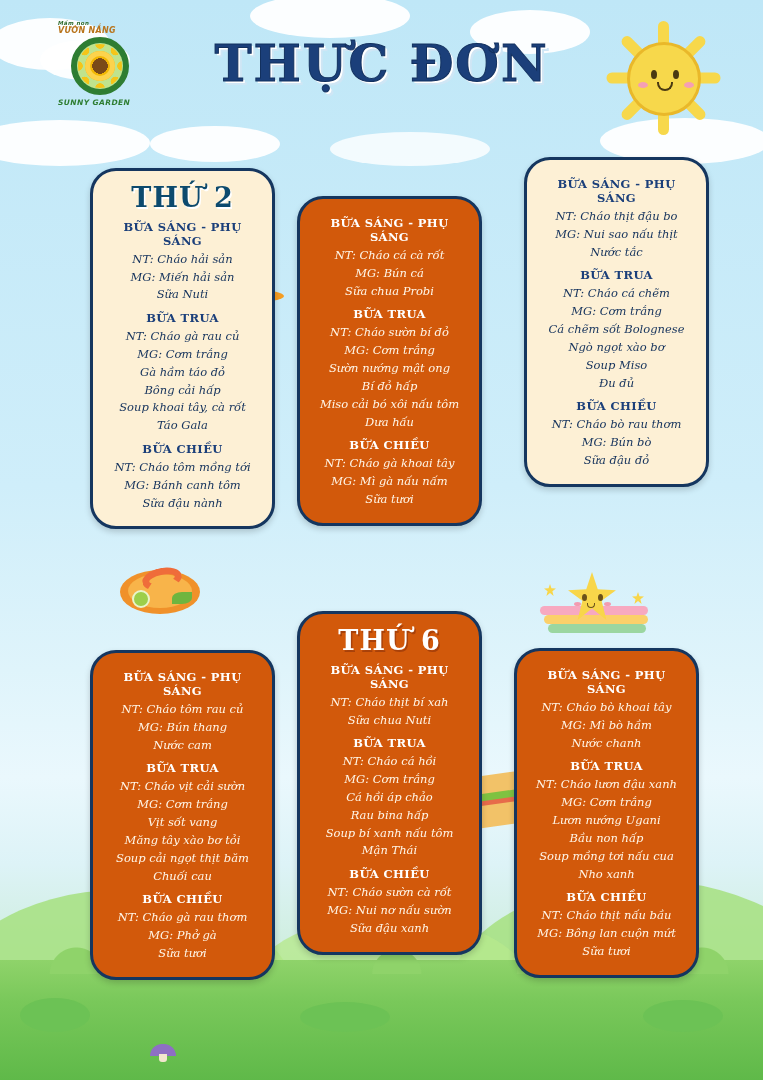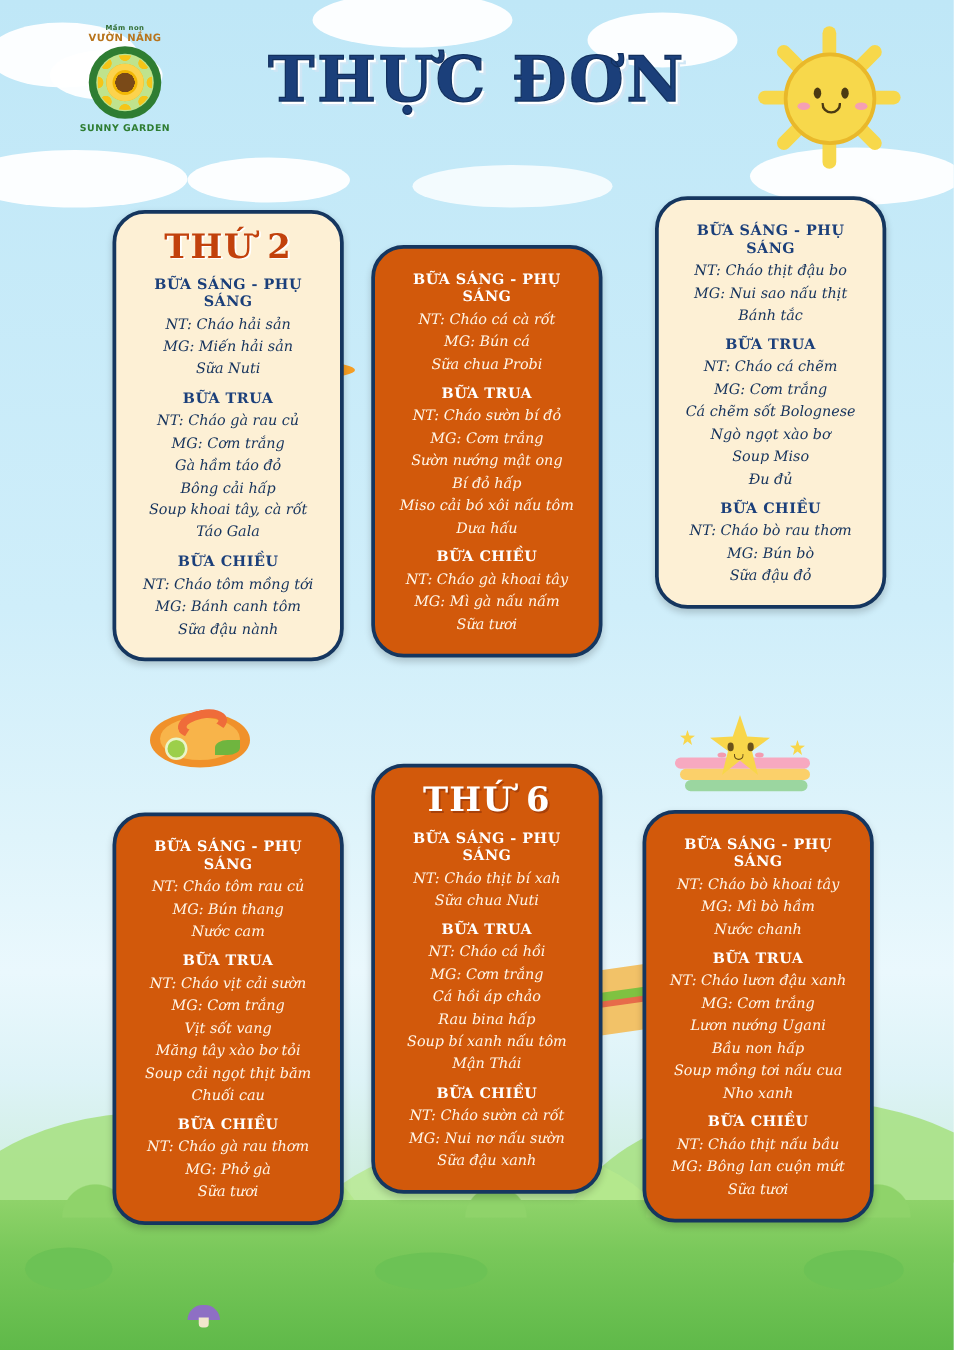--- a/index.html
+++ b/index.html
@@ -26,21 +26,22 @@
                 radial-gradient(circle at 30% 100%, #8fd36a 30px, transparent 31px),
                 radial-gradient(circle at 52% 100%, #8fd36a 24px, transparent 25px),
                 radial-gradient(circle at 72% 100%, #8fd36a 32px, transparent 33px),
                 radial-gradient(circle at 92% 100%, #8fd36a 26px, transparent 27px);
   }
   .bush { position:absolute; bottom:48px; border-radius:50%; background:#6cc255; }
 
   
   .logo {
     position:absolute; left:58px; top:20px; width:84px; height:104px;
-    text-align:center;
+    text-align:left;
+    font-style:italic;
   }
   .logo .cap { font-size:5.5px; letter-spacing:.4px; color:#2e6b2e; font-weight:bold; }
   .logo .brand-top { font-size:8px; font-weight:bold; color:#b8741c; letter-spacing:.3px;}
   .logo .badge {
     width:58px;height:58px;border-radius:50%;margin:2px auto 0;
     background:#2e7d32; position:relative; border:3px solid #2e7d32;
   }
   .logo .badge .inner {
     position:absolute; inset:3px; border-radius:50%; background:#bfe38d;
     display:flex; align-items:center; justify-content:center;
@@ -103,21 +104,21 @@
   .card.orange { background:#d2590b; }
 
   .day-title {
     font-family:"DejaVu Serif", serif;
     font-weight:bold;
     font-size:27px;
     letter-spacing:1px;
     line-height:1.1;
     margin:2px 0 4px;
   }
-  .cream .day-title { color:#c2410c; text-shadow:1.5px 1.5px 0 #ffffff; }
+  .cream .day-title { color:#0c4a6e; text-shadow:1.5px 1.5px 0 #ffffff; }
   .orange .day-title { color:#ffffff; text-shadow:1.5px 1.5px 0 #a8410a; }
 
   .meal-head {
     font-family:"DejaVu Serif", serif;
     font-weight:bold; font-size:11.5px; letter-spacing:.4px;
     margin:7px 0 3px;
   }
   .cream .meal-head { color:#1b3f7a; }
   .orange .meal-head { color:#ffffff; }
 
@@ -316,21 +317,21 @@
   <div class="meal-line">NT: Cháo gà khoai tây</div>
   <div class="meal-line">MG: Mì gà nấu nấm</div>
   <div class="meal-line">Sữa tươi</div>
 </div>
 
 <div class="card cream" id="card-2" style="left:524px; top:157px; width:185px;">
 
   <div class="meal-head">BỮA SÁNG - PHỤ SÁNG</div>
   <div class="meal-line">NT: Cháo thịt đậu bo</div>
   <div class="meal-line">MG: Nui sao nấu thịt</div>
-  <div class="meal-line">Bánh tắc</div>
+  <div class="meal-line">Nước tắc</div>
 
   <div class="meal-head">BỮA TRUA</div>
   <div class="meal-line">NT: Cháo cá chẽm</div>
   <div class="meal-line">MG: Cơm trắng</div>
   <div class="meal-line">Cá chẽm sốt Bolognese</div>
   <div class="meal-line">Ngò ngọt xào bơ</div>
   <div class="meal-line">Soup Miso</div>
   <div class="meal-line">Đu đủ</div>
 
   <div class="meal-head">BỮA CHIỀU</div>

